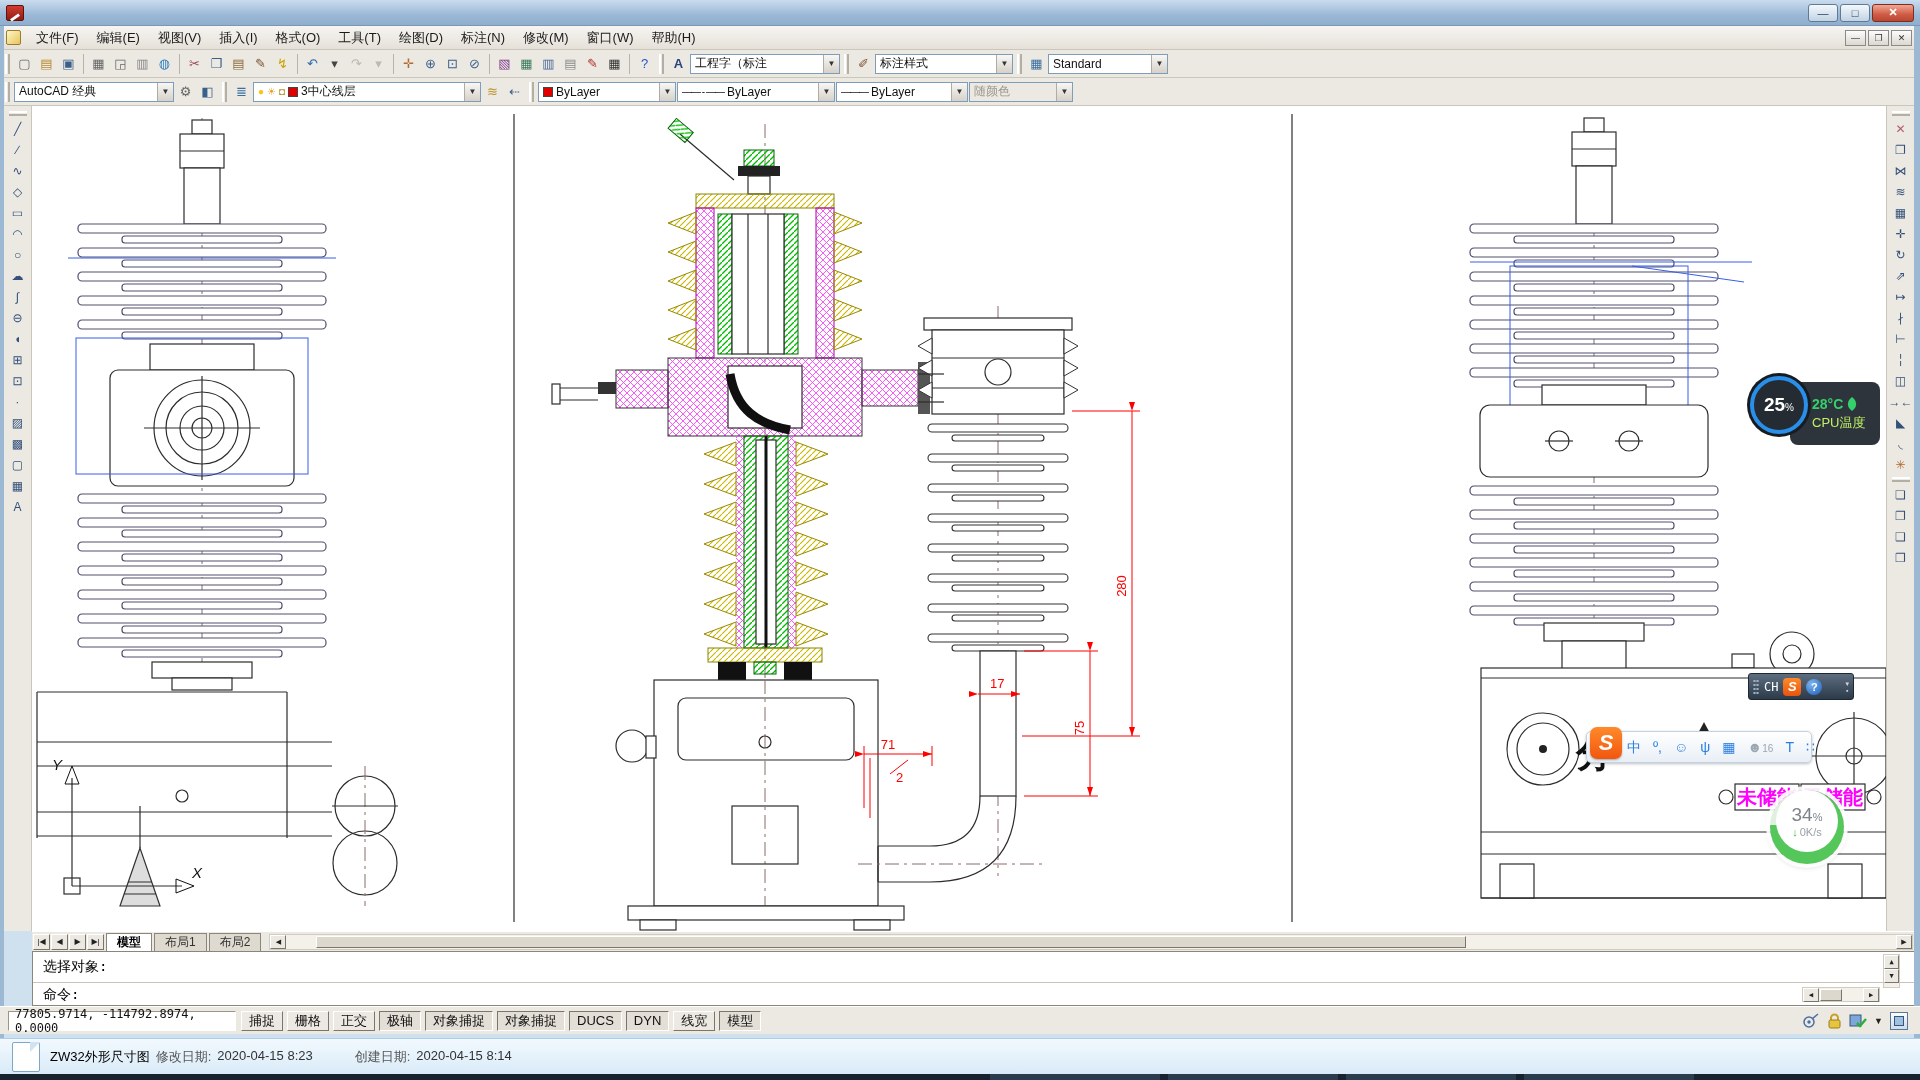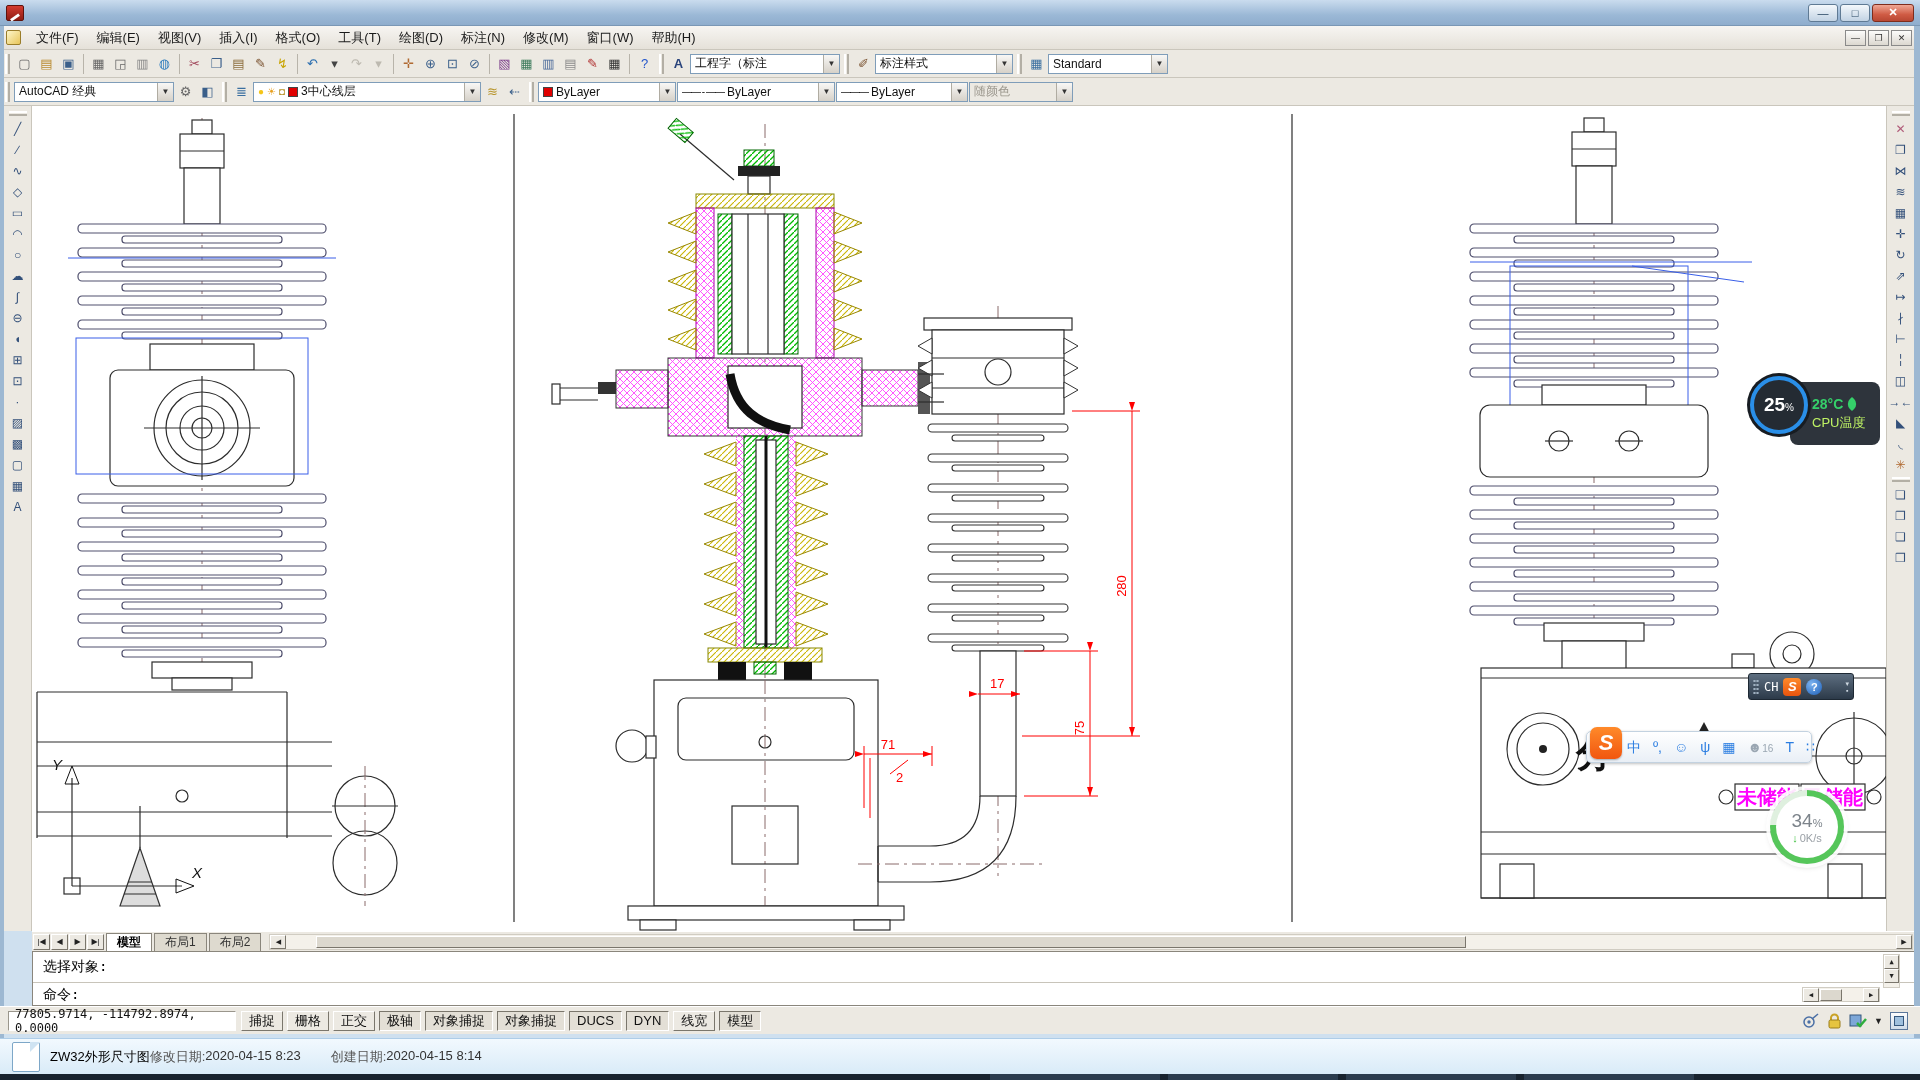--- a/index.html
+++ b/index.html
@@ -104,33 +104,33 @@
   .slogo-s{width:18px;height:18px;background:linear-gradient(#ff8a2a,#e8540e);border-radius:4px;color:#fff;font-weight:bold;font-size:13px;display:flex;align-items:center;justify-content:center;font-style:italic}
   .lhelp{width:16px;height:16px;border-radius:50%;background:radial-gradient(circle at 35% 30%,#7db4f0,#1d5fb8);color:#fff;font-size:11px;font-weight:bold;display:flex;align-items:center;justify-content:center}
   .lcol{display:flex;flex-direction:column;margin-left:auto;color:#cfd9e2;font-size:7px;line-height:7px;align-items:center}
 
   .sogoubar{left:1586px;top:731px;width:226px;height:32px;background:linear-gradient(#ffffff,#e9eff6);border:1px solid #c3d2e0;border-radius:5px;box-shadow:0 1px 3px rgba(0,0,0,.25);display:flex;align-items:center;gap:7px;padding:0 8px 0 40px}
   .sogou-logo{position:absolute;left:3px;top:-5px;width:32px;height:32px;background:linear-gradient(#ff8a2a,#f1560f);border-radius:7px;color:#fff;font-size:22px;font-weight:bold;font-style:italic;display:flex;align-items:center;justify-content:center;box-shadow:0 1px 2px rgba(0,0,0,.3)}
   .sgicon{color:#2a7de1;font-size:14px;display:flex;align-items:flex-end;line-height:1}
   .sgicon.gray{color:#9aa6b2}
   .sgicon sub{font-size:10px}
 
-  .dlwidget{left:1770px;top:790px;width:74px;height:74px;border-radius:50%;background:conic-gradient(#55c65a 0 76%,#dff0df 76% 100%);box-shadow:0 0 0 4px rgba(255,255,255,.9),0 2px 6px rgba(0,0,0,.25);display:flex;align-items:center;justify-content:center}
+  .dlwidget{left:1770px;top:790px;width:74px;height:74px;border-radius:50%;background:conic-gradient(#55c65a 0 76%,#dff0df 76% 100%);box-shadow:0 0 0 4px rgba(255,255,255,.9),0 2px 6px rgba(0,0,0,.25);display:flex;align-items:flex-start;justify-content:center}
   .dlinner{width:62px;height:62px;border-radius:50%;background:#fff;display:flex;flex-direction:column;align-items:center;justify-content:center}
   .dlpct{color:#7d848b;font-size:19px}
   .dlpct small{font-size:11px}
   .dlspeed{font-size:11px;color:#9aa0a6;display:flex;gap:2px;align-items:center}
   .dlspeed b{color:#3bbf3b}
 
   
   .fileinfo{left:0;top:1038px;width:1920px;height:36px;background:linear-gradient(#f2f9fe,#d9ebf8);border-top:1px solid #aecde8;display:flex;align-items:center;padding-left:12px;gap:10px;color:#333;font-size:13px}
   .fic{width:28px;height:30px;background:#fff;border:1px solid #7da7c8;border-radius:2px;position:relative}
   .fic:before{content:"";position:absolute;right:-1px;top:-1px;border:5px solid;border-color:#cfe3f2 transparent transparent #cfe3f2}
   .fi-lines{display:flex;flex-direction:column;gap:2px}
-  .fi-row{display:flex;white-space:nowrap}
+  .fi-row{display:flex;gap:6px;white-space:nowrap}
   .fi-name{color:#000}
   .fi-label{color:#555}
   .taskbar{left:0;top:1074px;width:1920px;height:6px;background:#18232f;display:flex;gap:8px;padding-left:990px}
   .taskbar i{display:block;width:170px;height:6px;background:#2b3c4e}
 </style>
 </head>
 <body>
 
 <div class="app">
 

